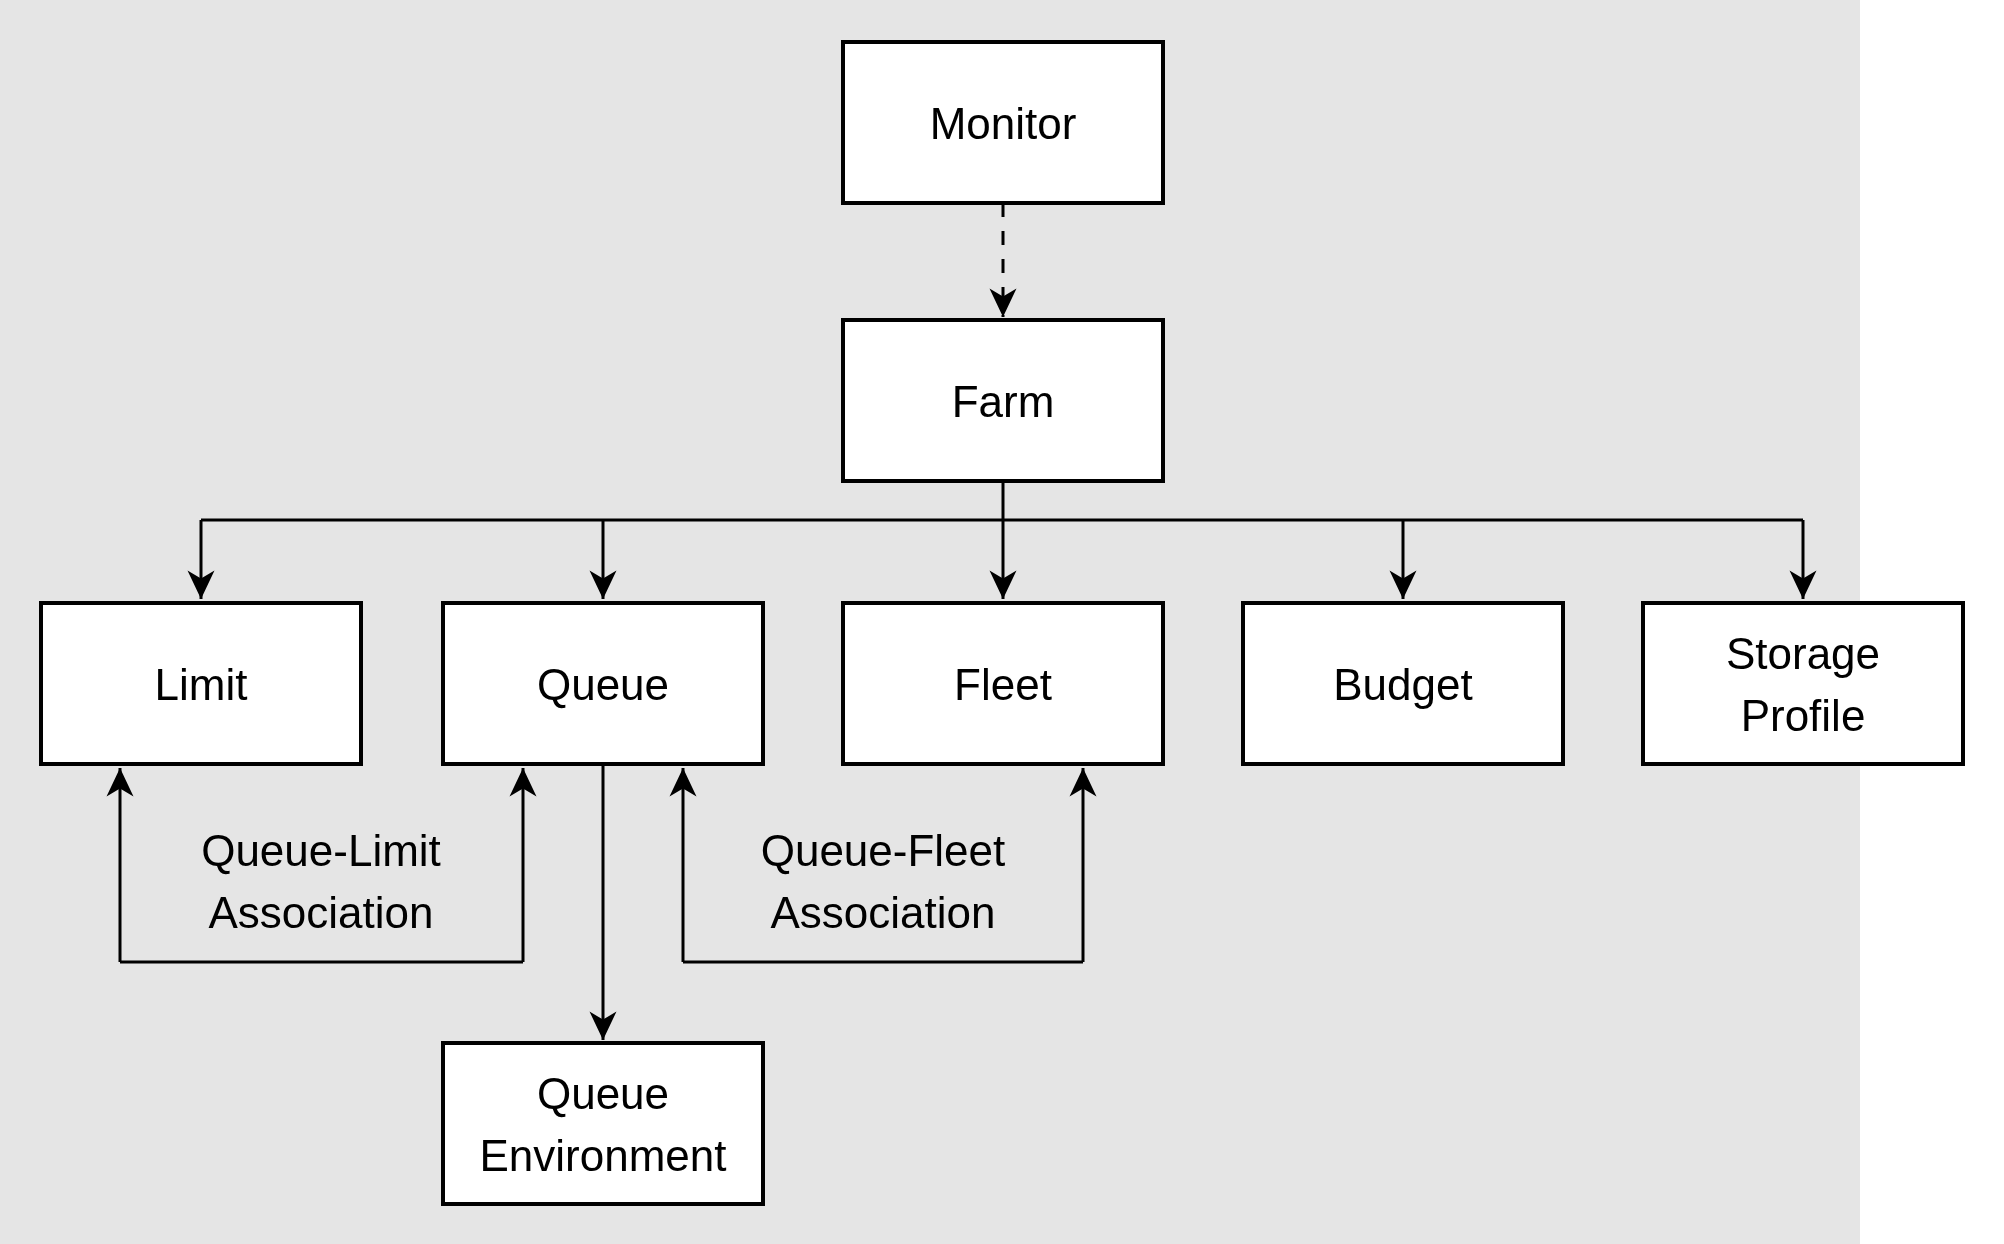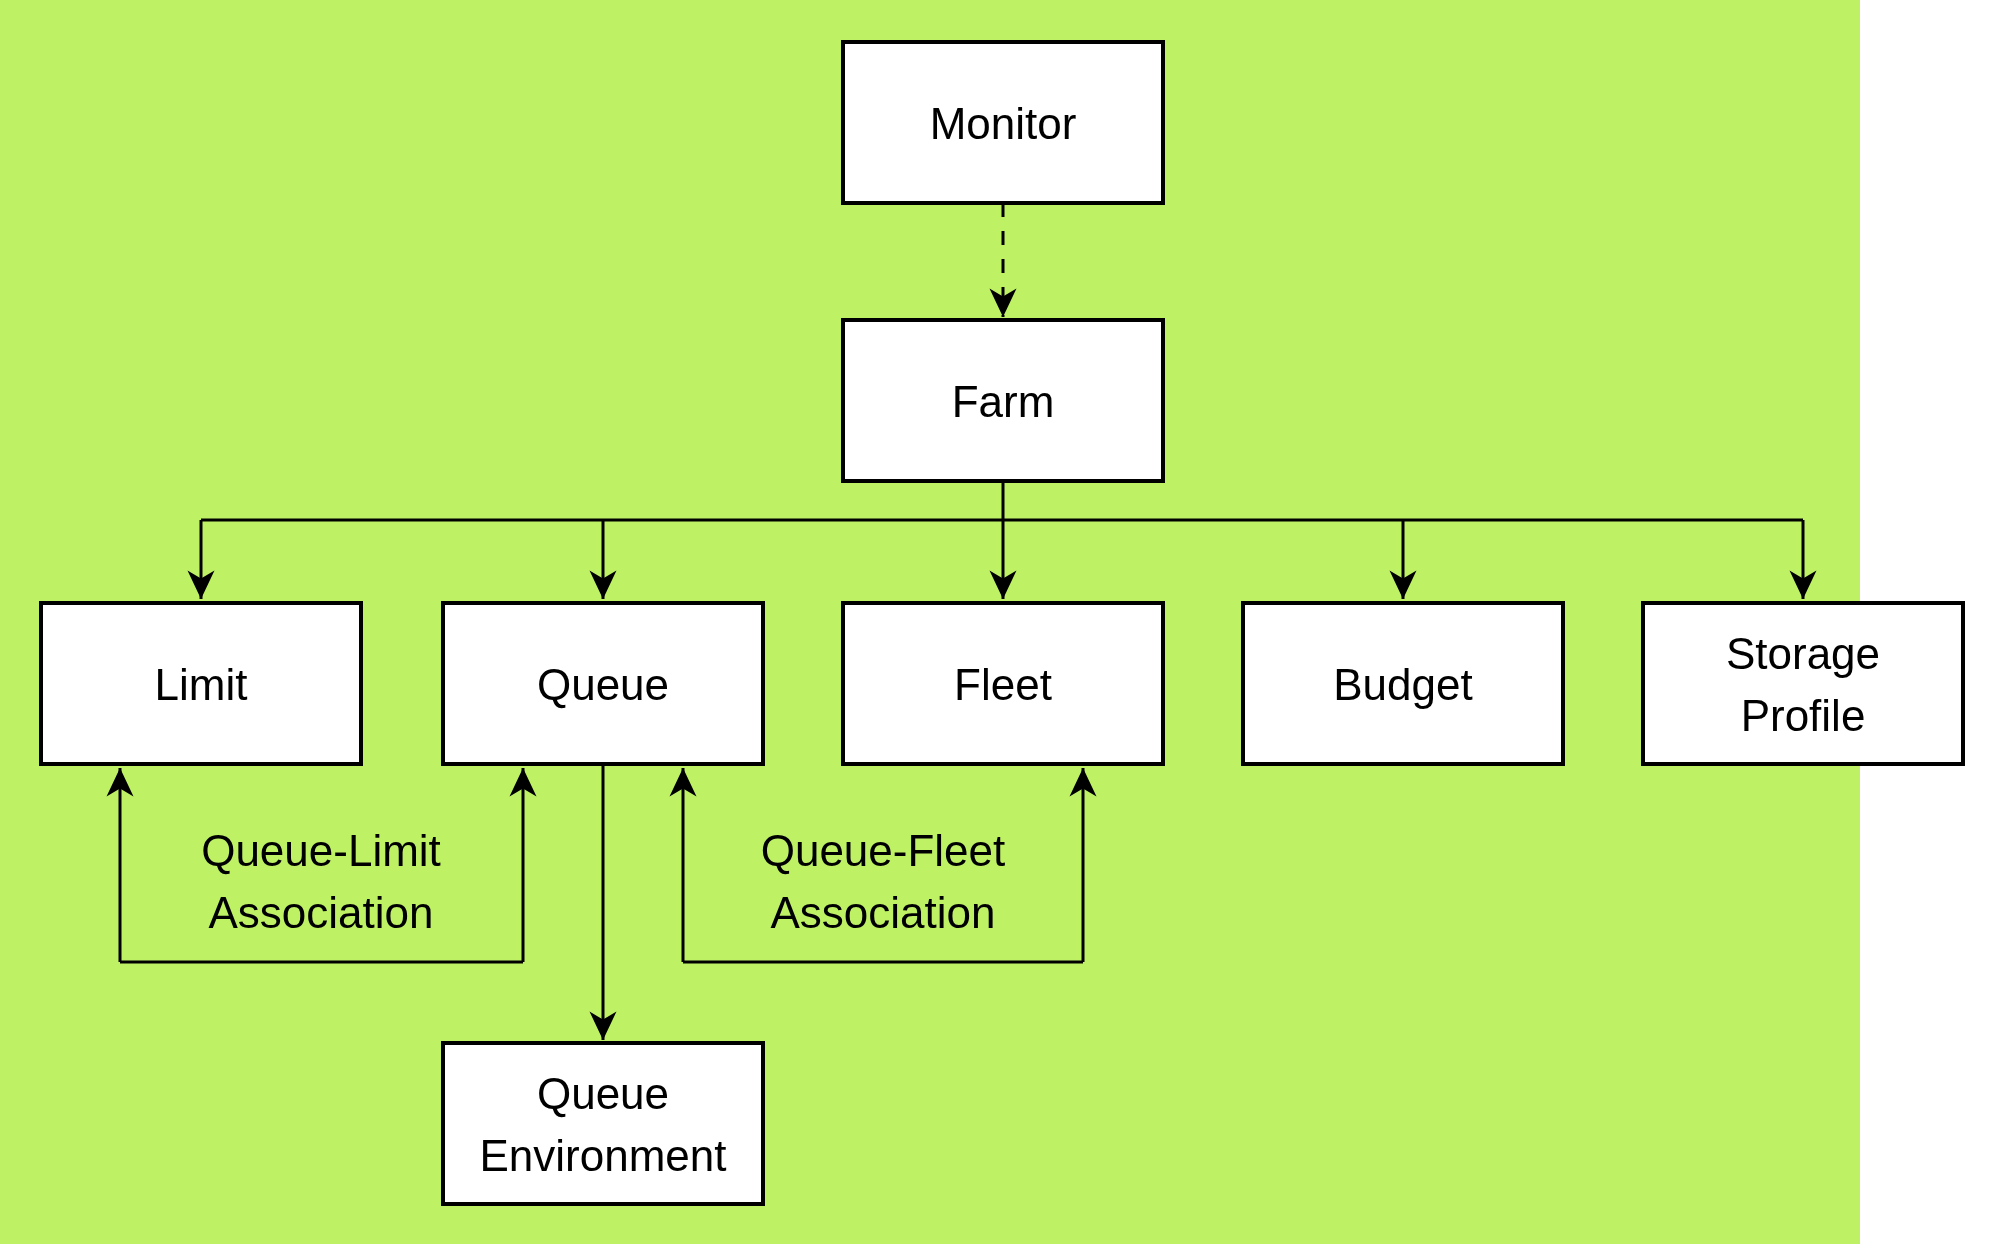--- a/index.html
+++ b/index.html
@@ -3,21 +3,21 @@
 <meta charset="utf-8">
 <style>
   html, body {
     margin: 0;
     padding: 0;
     background: #ffffff;
   }
   .canvas-wrap {
     width: 1860px;
     height: 1244px;
-    background: #bef264;
+    background: #e5e5e5;
   }
   svg { display: block; }
   .node-box {
     fill: #ffffff;
     stroke: #000000;
     stroke-width: 4;
   }
   .edge {
     fill: none;
     stroke: #000000;

